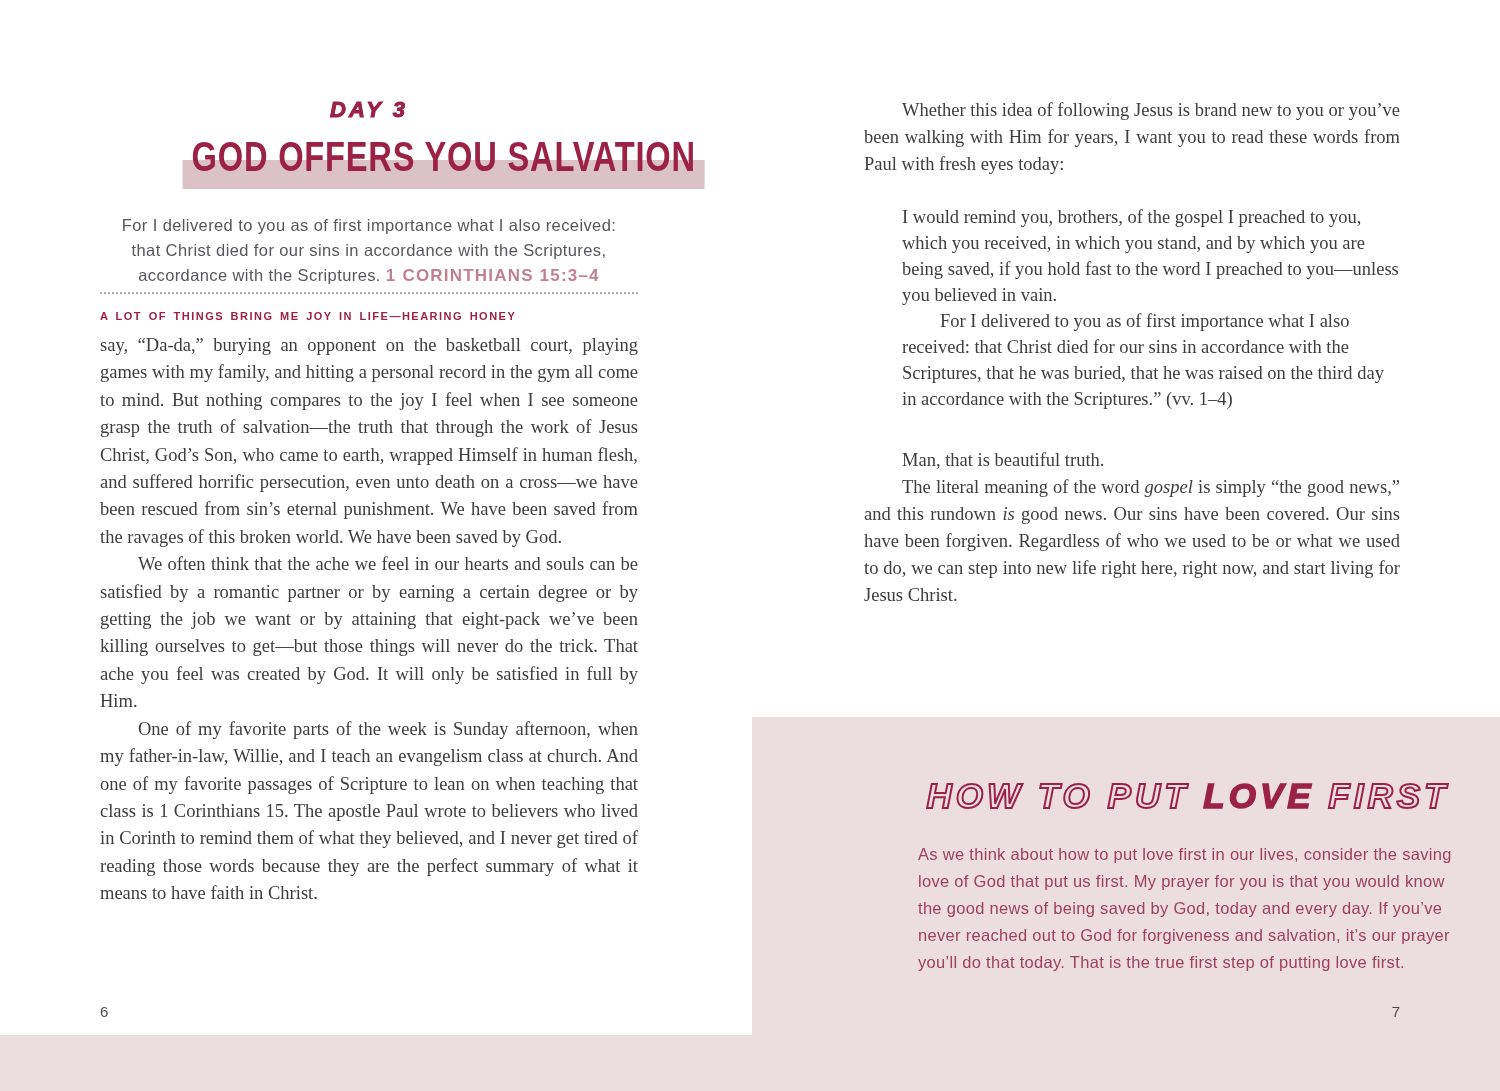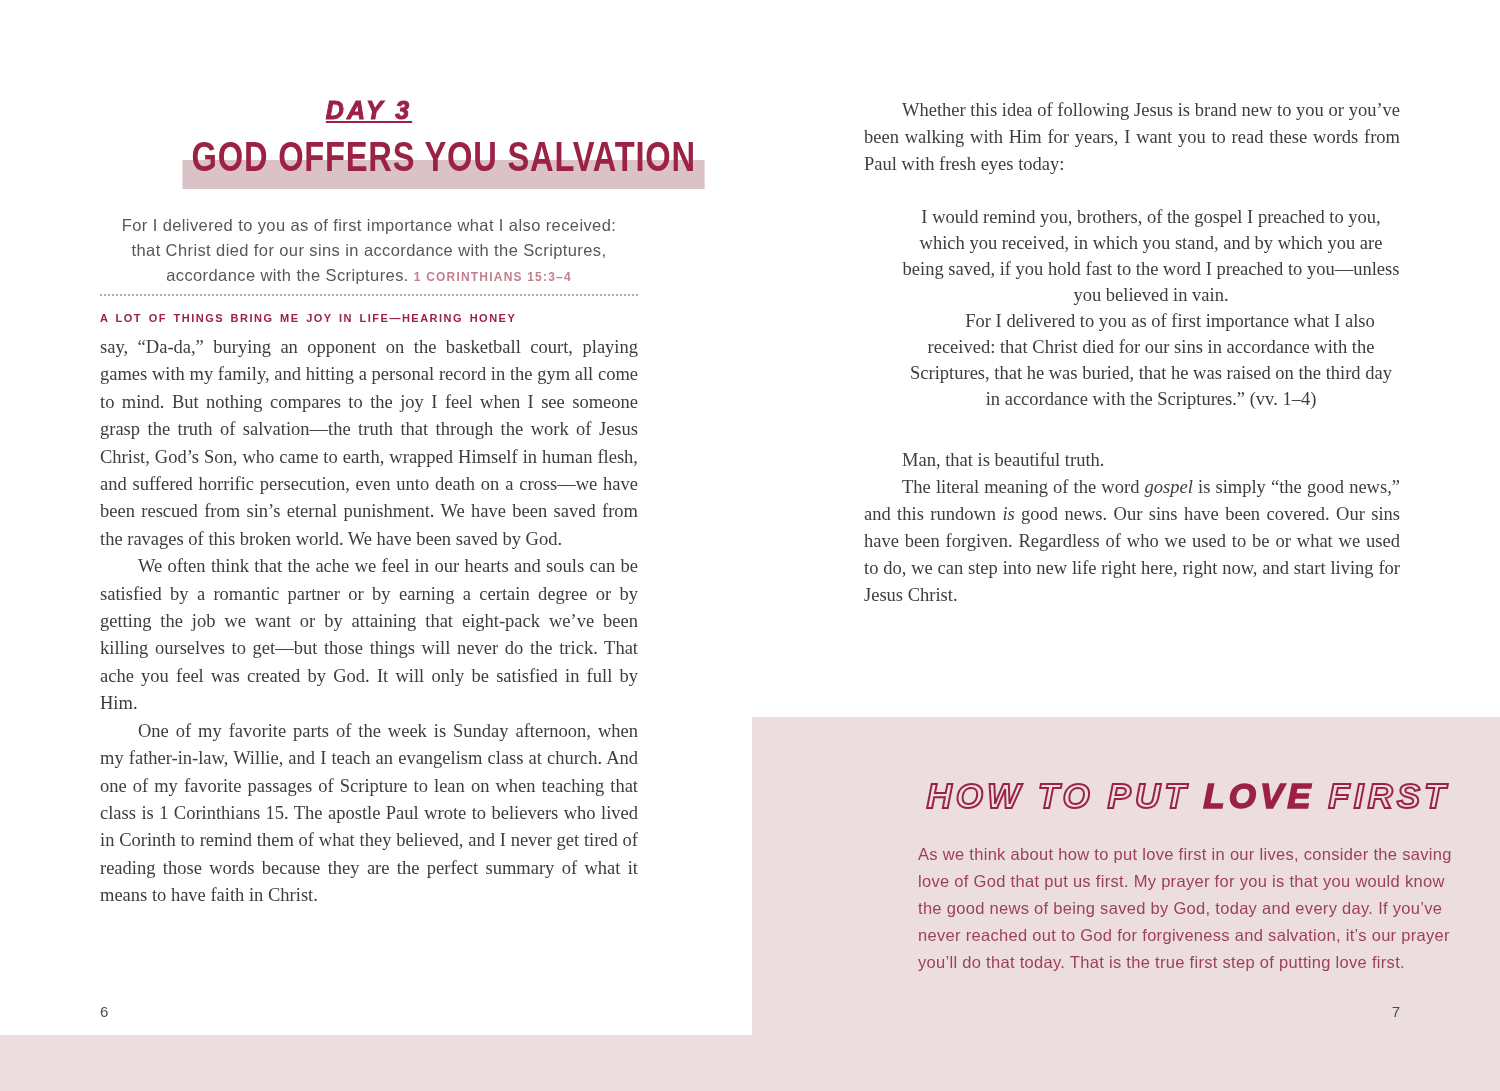--- a/index.html
+++ b/index.html
@@ -20,56 +20,56 @@
   }
   
   .callout-box{position:absolute;left:752px;top:717px;width:748px;height:374px;background:var(--pink);}
   .bottom-strip{position:absolute;left:0;top:1035px;width:752px;height:56px;background:var(--pink);}
   
   .col-left{position:absolute;left:100px;top:99px;width:538px;}
   .col-right{position:absolute;left:864px;top:97px;width:536px;}
   
   .kicker{
     text-align:center;font-family:"Liberation Sans",sans-serif;font-style:italic;font-weight:700;
-    font-size:25px;line-height:22px;letter-spacing:3px;color:var(--maroon);text-decoration:underline;
+    font-size:22px;line-height:22px;letter-spacing:3px;color:var(--maroon);
     -webkit-text-stroke:1px var(--maroon);
   }
   .title-wrap{text-align:center;margin-top:14px;white-space:nowrap;}
   .title-text{
     display:inline-block;transform:scaleX(.76);transform-origin:center;
     font-family:"Liberation Sans",sans-serif;font-weight:700;font-size:43px;line-height:43px;
     letter-spacing:1px;color:var(--maroon);
     background:linear-gradient(to bottom,transparent 46%,var(--hl) 46%);
     padding:0 12px 11px 12px;
   }
   .epigraph{
     margin-top:24px;text-align:center;font-family:"Liberation Sans",sans-serif;
     font-size:16.5px;line-height:25px;letter-spacing:.4px;color:var(--gray);
   }
   .epigraph .ref{
-    font-weight:700;font-size:12px;letter-spacing:1.2px;color:var(--rose);
+    font-weight:700;font-size:17px;letter-spacing:1.2px;color:var(--rose);
   }
   .section-heading{
     margin-top:20px;font-family:"Liberation Sans",sans-serif;font-weight:700;
     font-size:29px;line-height:30px;color:var(--maroon);
   }
   .section-heading .squeeze{display:inline-block;transform:scaleX(.64);transform-origin:left center;}
   .dotted-rule{border-bottom:2px dotted #b3adb0;margin-top:4px;width:100%;}
   .lead-in{
     margin-top:12px;font-family:"Liberation Sans",sans-serif;font-weight:700;
     font-size:11px;line-height:20px;letter-spacing:1.5px;word-spacing:2px;color:var(--maroon);
     white-space:nowrap;
   }
   
   .body-par{font-size:18.5px;line-height:27.4px;text-align:justify;}
   .first-par{margin-top:6px;}
   .indent{text-indent:38px;}
   .col-right .body-par{line-height:27px;}
   .blockquote{
-    margin:26px 0 35px 38px;width:498px;font-size:18.5px;line-height:26px;text-align:center;
+    margin:26px 0 35px 38px;width:498px;font-size:18.5px;line-height:26px;text-align:left;
   }
   .blockquote .bq2{text-indent:38px;}
   
   .callout-inner{position:absolute;left:752px;top:717px;width:872px;height:374px;}
   .callout-title{
     margin-top:60px;text-align:center;white-space:nowrap;
     font-family:"Liberation Sans",sans-serif;font-style:italic;font-weight:700;
     font-size:35px;line-height:38px;letter-spacing:4px;color:var(--maroon);
   }
   .seg-outline{color:transparent;-webkit-text-stroke:2px var(--maroon);}

